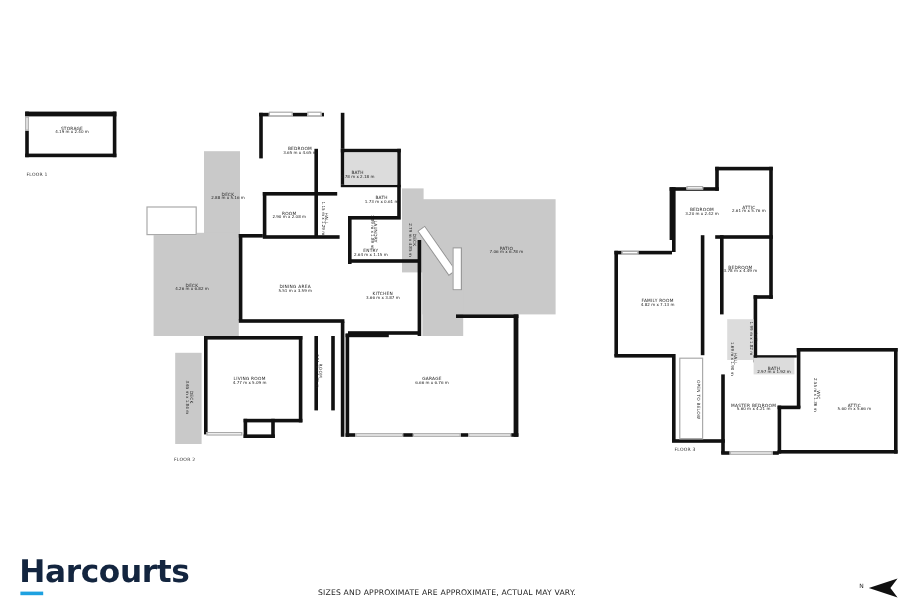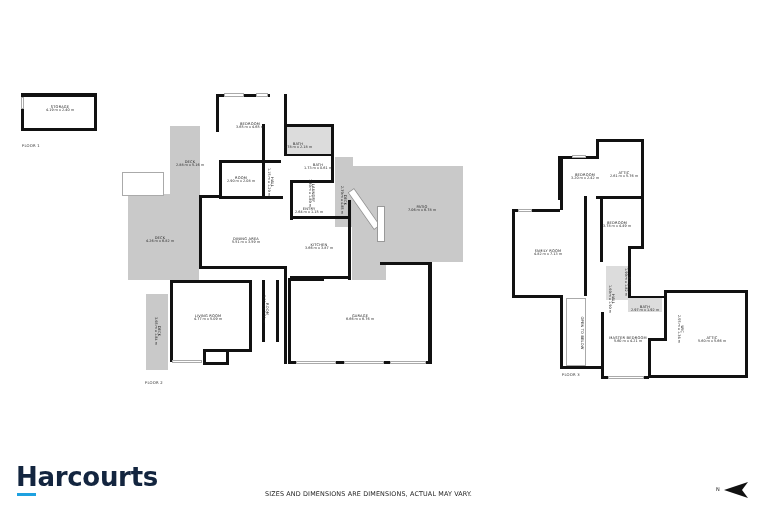--- a/index.html
+++ b/index.html
@@ -246,19 +246,19 @@
   </div>
   <div class="lbl" style="left:712px;top:340px;">
     <span class="n">ATTIC</span>
       <span class="d">5.60 m x 5.66 m</span>
   </div>
   <div class="floorlbl" style="left:562px;top:372px;">FLOOR 3</div>
 </div>
 
 <div class="logo">Harcourts</div>
 <div class="logo-bar"></div>
-<div class="disclaimer">SIZES AND DIMENSIONS ARE DIMENSIONS, ACTUAL MAY VARY.</div>
+<div class="disclaimer">SIZES AND APPROXIMATE ARE APPROXIMATE, ACTUAL MAY VARY.</div>
 <div class="compass">
   <span style="position:absolute;left:0;top:5px;font-size:5px;color:#222;">N</span>
   <svg width="40" height="18" viewBox="0 0 40 18" style="position:absolute;left:0;top:0;">
     <polygon points="8,9 32,1 26,9 32,17" fill="#111"></polygon>
   </svg>
 </div>
 
 </body></html>

